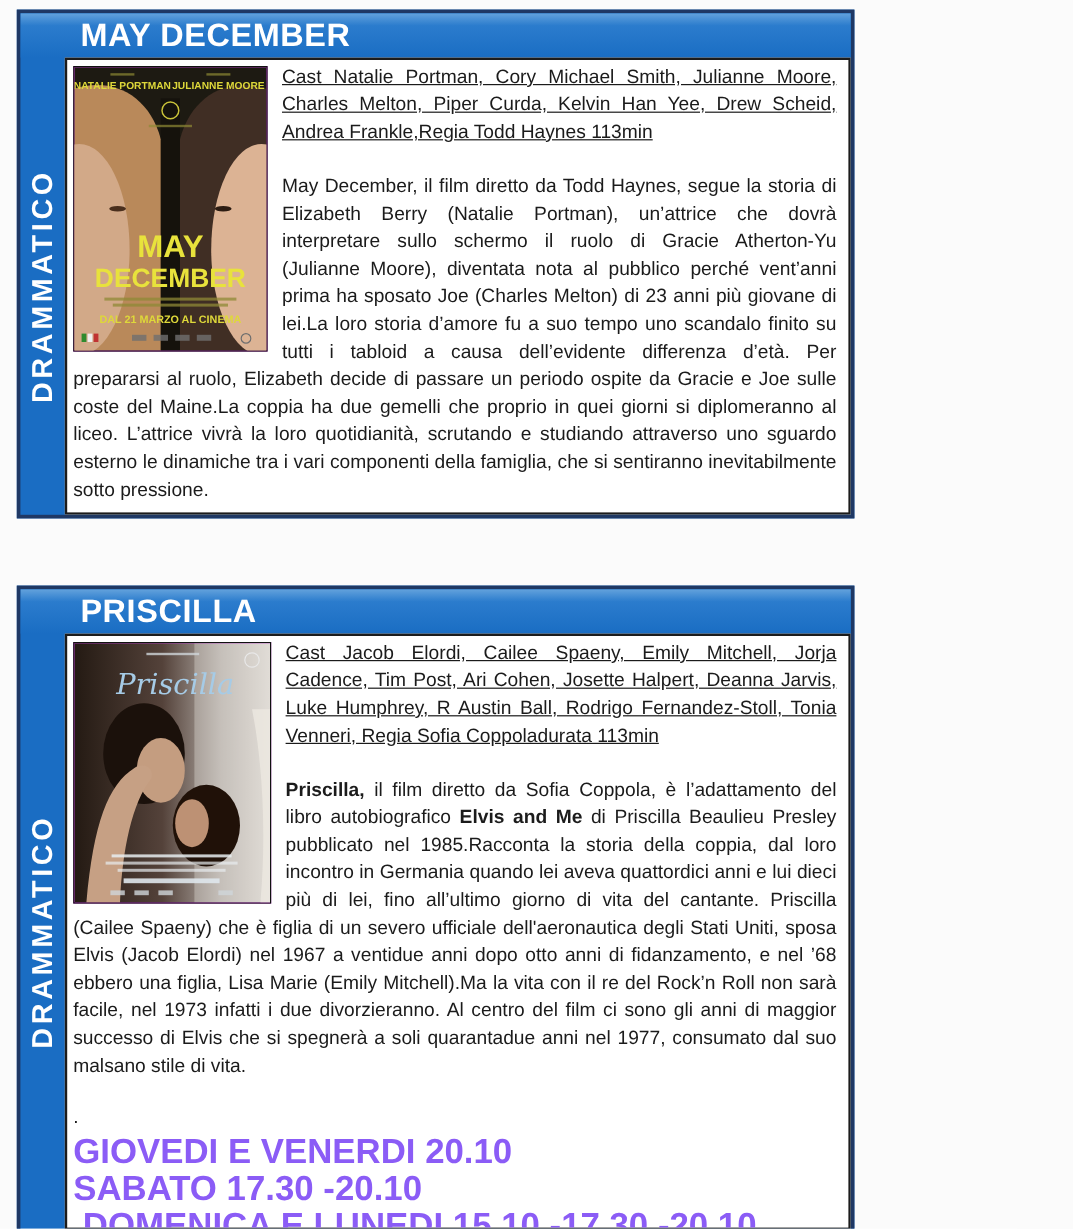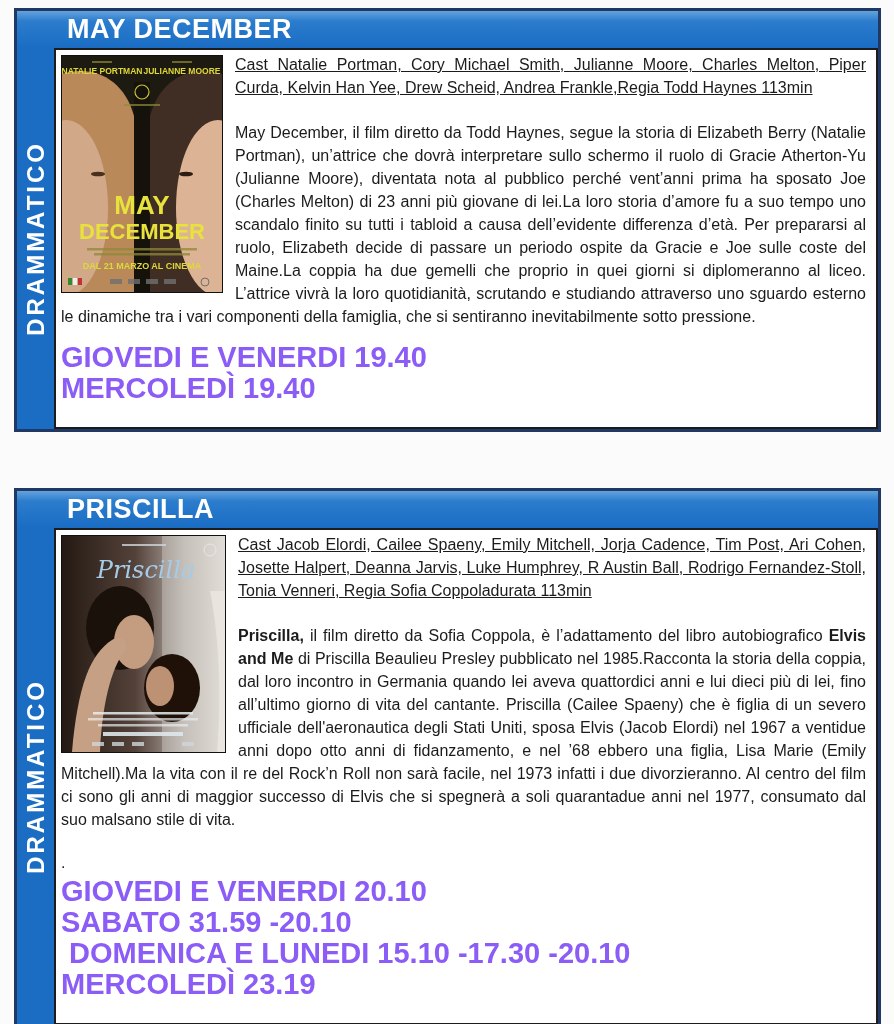--- a/index.html
+++ b/index.html
@@ -3,21 +3,21 @@
 <meta charset="utf-8">
 <style>
   * { margin:0; padding:0; box-sizing:border-box; }
   html,body { background:#ffffff; }
   .page {
     position:relative; width:894px; height:1024px; overflow:hidden;
     background:#fbfbfb;
     font-family:"Liberation Sans", sans-serif;
   }
   .panel {
-    position:absolute; left:14px; width:867px;
+    position:absolute; left:14px; width:698px;
     border:3px solid #1f3864; background:#1a6dc3; overflow:hidden;
   }
   #panel-0 { top:8px;  height:424px; }
   #panel-1 { top:488px; height:540px; }
   .panel-header {
     height:37px; padding-left:50px; display:flex; align-items:center;
     background:linear-gradient(180deg,#63a2dc 0%, #2b7ccd 28%, #1a6dc3 100%);
   }
   .movie-title { color:#ffffff; font-size:27px; font-weight:bold; letter-spacing:.5px; }
   .panel-row { display:flex; height:calc(100% - 37px); }
@@ -143,21 +143,21 @@
             <rect x="120" y="206" width="12" height="4" fill="#cfd6da" opacity=".8"></rect>
           </svg>
         </div>
 
         <p class="cast-line">Cast Jacob Elordi, Cailee Spaeny, Emily Mitchell, Jorja Cadence, Tim Post, Ari Cohen, Josette Halpert, Deanna Jarvis, Luke Humphrey, R Austin Ball, Rodrigo Fernandez-Stoll, Tonia Venneri, Regia Sofia Coppoladurata 113min</p>
         <p class="synopsis"><b>Priscilla,</b><span> il film diretto da Sofia Coppola, è l’adattamento del libro autobiografico </span><b>Elvis and Me</b><span> di Priscilla Beaulieu Presley pubblicato nel 1985.Racconta la storia della coppia, dal loro incontro in Germania quando lei aveva quattordici anni e lui dieci più di lei, fino all’ultimo giorno di vita del cantante. Priscilla (Cailee Spaeny) che è figlia di un severo ufficiale dell'aeronautica degli Stati Uniti, sposa Elvis (Jacob Elordi) nel 1967 a ventidue anni dopo otto anni di fidanzamento, e nel ’68 ebbero una figlia, Lisa Marie (Emily Mitchell).Ma la vita con il re del Rock’n Roll non sarà facile, nel 1973 infatti i due divorzieranno. Al centro del film ci sono gli anni di maggior successo di Elvis che si spegnerà a soli quarantadue anni nel 1977, consumato dal suo malsano stile di vita.</span></p>
         <p class="stray">.</p>
 
         <div class="times">
           <p>GIOVEDI E VENERDI 20.10</p>
-          <p>SABATO 31.59 -20.10</p>
+          <p>SABATO 17.30 -20.10</p>
           <p> DOMENICA E LUNEDI 15.10 -17.30 -20.10</p>
           <p>MERCOLEDÌ 23.19</p>
         </div>
 
       </div>
     </div>
   </section>
 
 </div>
 

